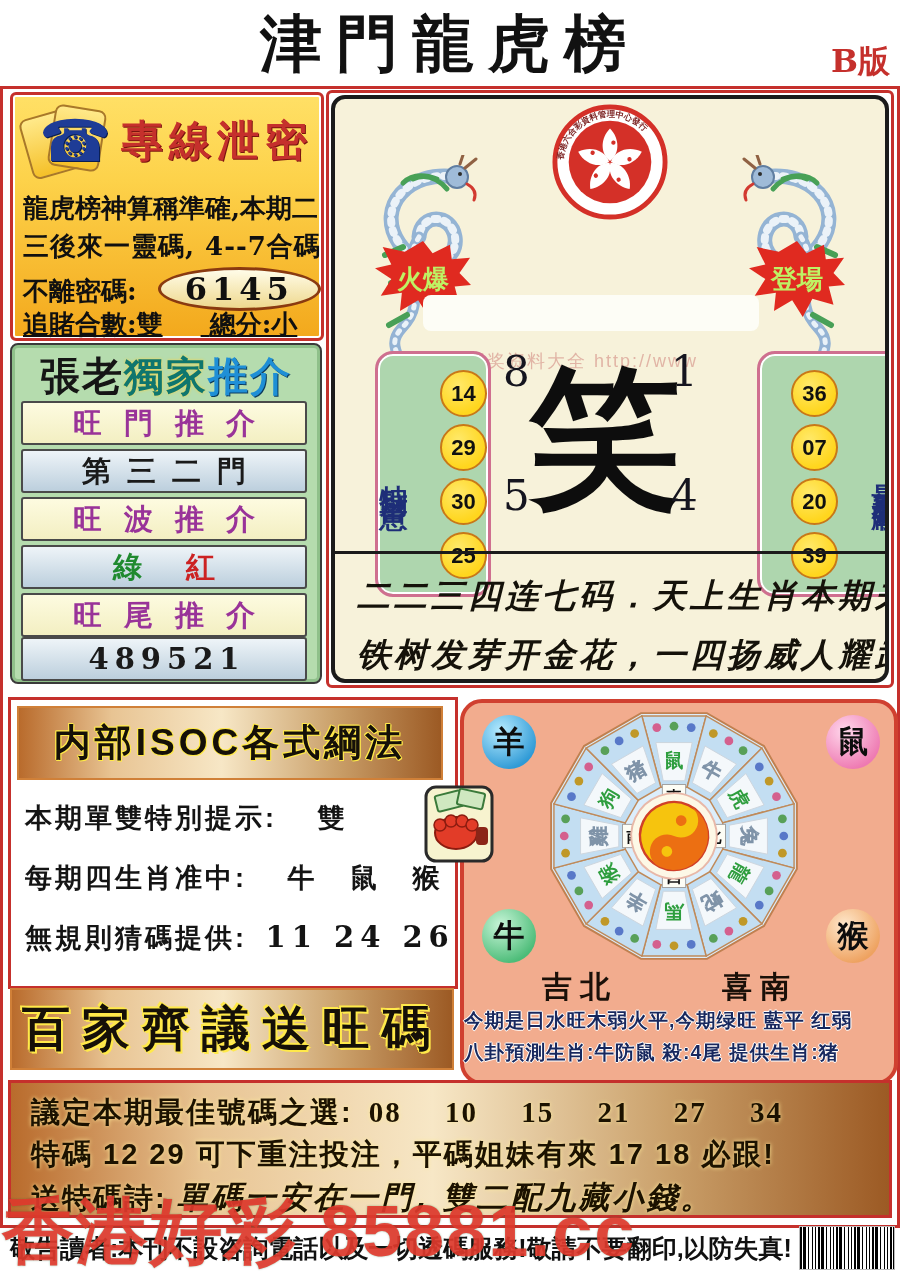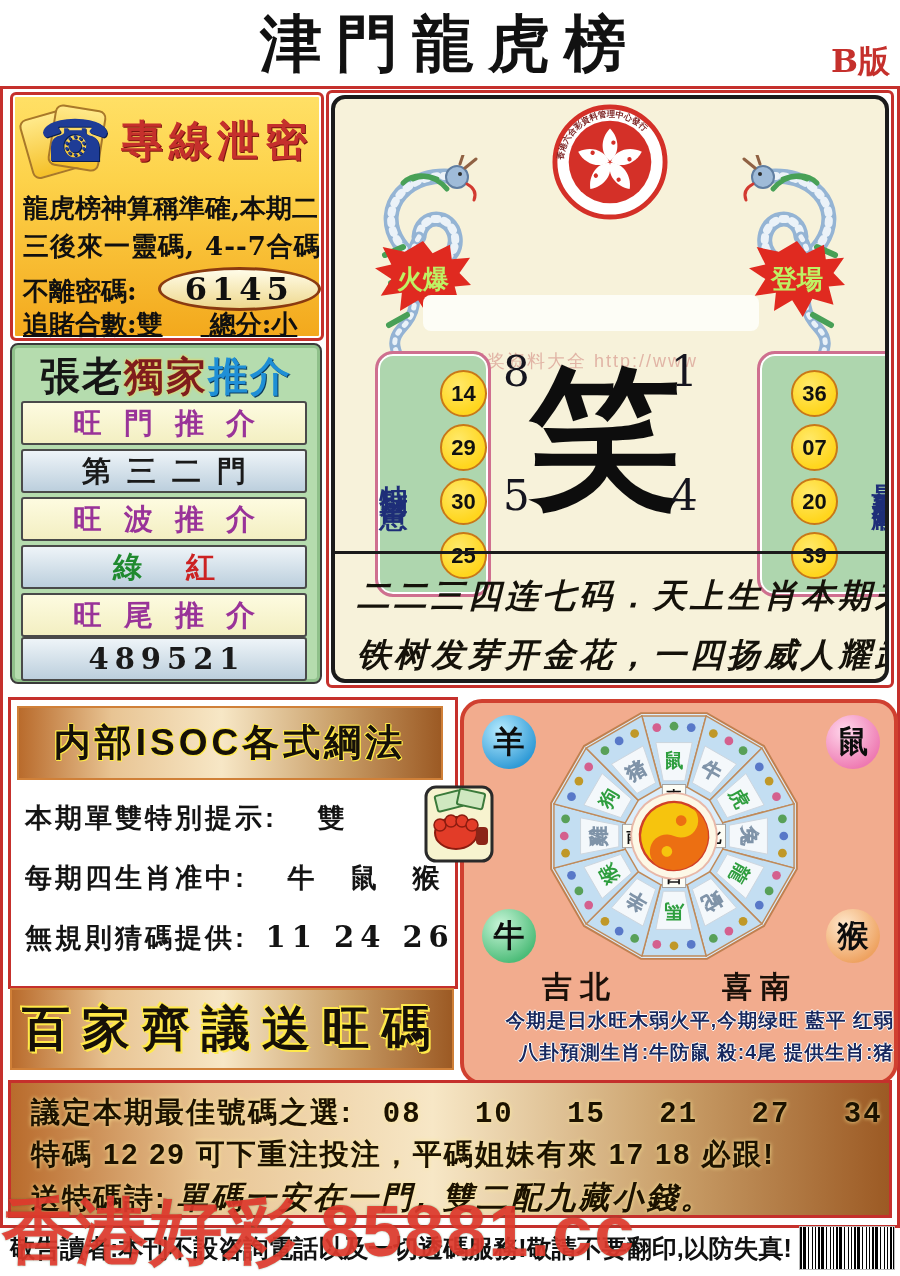--- a/index.html
+++ b/index.html
@@ -32,21 +32,21 @@
   .code-oval{display:inline-block;margin-left:12px;padding:0 24px;border:3px solid #8a3a10;border-radius:50%;
     background:linear-gradient(#fffce8,#eed88e);font-size:32px;letter-spacing:5px;font-weight:bold;}
   .hl-gap{display:inline-block;width:38px;}
 
   
   #zhang-box{top:343px;left:10px;width:308px;height:337px;background:#b5dcae;border:2px solid #3a3a3a;
     border-radius:8px;box-shadow:inset 0 0 0 3px #8fc08a;}
   #zhang-title{position:absolute;top:4px;left:0;width:100%;text-align:center;font-weight:900;font-size:40px;
     font-family:"DejaVu Serif",serif;letter-spacing:2px;}
   #zhang-title .t-black{color:#151515;} 
-  #zhang-title .t-red{color:#7f1d1d;text-shadow:0 0 3px #ffd23a;}
+  #zhang-title .t-red{color:#0f766e;text-shadow:0 0 3px #ffd23a;}
   #zhang-title .t-blue{color:#1f8fd6;text-shadow:1px 1px 0 #0c3a5c;}
   .z-row{position:absolute;left:9px;width:282px;height:40px;border:2px solid #4a4a4a;border-radius:3px;
     text-align:center;font-weight:900;font-size:29px;line-height:40px;font-family:"DejaVu Serif",serif;}
   .z-cream{background:linear-gradient(#fdfbe0,#f3efc2);color:#993399;letter-spacing:22px;text-indent:22px;}
   .z-silver{background:linear-gradient(#eef4f8,#bccfdd);color:#1a1a1a;letter-spacing:16px;text-indent:16px;}
   #zr1{top:56px;} #zr2{top:104px;} #zr3{top:152px;} #zr4{top:200px;} #zr5{top:248px;text-align:center;} #zr6{top:292px;letter-spacing:6px;text-indent:6px;}
   #zr4 .g{color:#1f8a2f;margin-right:28px;} #zr4 .r{color:#cc2222;}
 
   
   #mystery-box{top:90px;left:326px;width:562px;height:592px;border:3px solid #c5302c;border-radius:6px;background:#fff;}
@@ -107,32 +107,32 @@
   #cb-tl{left:18px;top:12px;background:radial-gradient(circle at 35% 30%,#b8ecff,#2f9ad6 75%);}
   #cb-tr{right:14px;top:12px;background:radial-gradient(circle at 35% 30%,#ffd8ec,#ee7ab2 75%);}
   #cb-bl{left:18px;top:206px;background:radial-gradient(circle at 35% 30%,#c8f5d8,#4cbc78 75%);}
   #cb-br{right:14px;top:206px;background:radial-gradient(circle at 35% 30%,#ffe8cc,#eea260 75%);}
   #wheel{position:absolute;left:74px;top:2px;}
   .wz-green{fill:#2e9e3e;font-family:"DejaVu Sans",sans-serif;font-weight:bold;font-size:20px;}
   .wz-white{fill:#f0f5fa;stroke:#7f93a8;stroke-width:.7;font-family:"DejaVu Sans",sans-serif;font-weight:bold;font-size:20px;}
   .wz-dir{fill:#111;font-family:"DejaVu Sans",sans-serif;font-weight:bold;font-size:16px;}
   .luck{position:absolute;top:264px;font-weight:900;font-size:30px;color:#1a1008;letter-spacing:8px;}
   #luck-left{left:78px;} #luck-right{left:258px;}
-  .zline{position:absolute;left:0;width:100%;text-align:right;font-weight:900;font-size:19.5px;color:#18285e;
+  .zline{position:absolute;left:0;width:100%;text-align:left;font-weight:900;font-size:19.5px;color:#18285e;
     white-space:nowrap;letter-spacing:1px;
     text-shadow:1px 0 #fff,-1px 0 #fff,0 1px #fff,0 -1px #fff;}
   #zl1{top:304px;} #zl2{top:336px;}
 
   
   #consensus-box{top:1080px;left:8px;width:878px;height:132px;border:3px solid #c5302c;padding:0;}
   .cons-line{position:absolute;left:20px;white-space:nowrap;font-weight:900;font-size:29px;color:#1c1200;
     letter-spacing:2px;text-shadow:0 0 4px #ffeb9a;}
   #cl1{top:10px;} #cl2{top:52px;}
   #cl3{top:94px;}
-  .cons-nums{font-family:Liberation Mono, monospace;word-spacing:34px;margin-left:20px;}
+  .cons-nums{font-family:Liberation Serif, serif;word-spacing:34px;margin-left:6px;}
   #cl3 .poemish{font-family:"DejaVu Serif",serif;font-style:italic;font-size:31px;letter-spacing:3px;}
 
   
   #footer-text{top:1232px;left:10px;width:782px;font-weight:900;font-size:25px;color:#101010;white-space:nowrap;letter-spacing:0;}
   #barcode{top:1226px;right:5px;width:94px;height:42px;border:1px solid #bbb;
     background:repeating-linear-gradient(90deg,#000 0 2px,#fff 2px 3px,#000 3px 6px,#fff 6px 8px,#000 8px 9px,#fff 9px 12px,#000 12px 13px,#fff 13px 15px,#000 15px 16px,#fff 16px 18px);}
   #watermark{top:1184px;left:2px;z-index:9;white-space:nowrap;font-weight:900;font-size:72px;
     color:rgba(232,53,43,.88);letter-spacing:2px;text-shadow:0 0 2px rgba(20,120,60,.45);}
   .hidden-defs{position:absolute;width:0;height:0;overflow:hidden;}
 </style>

